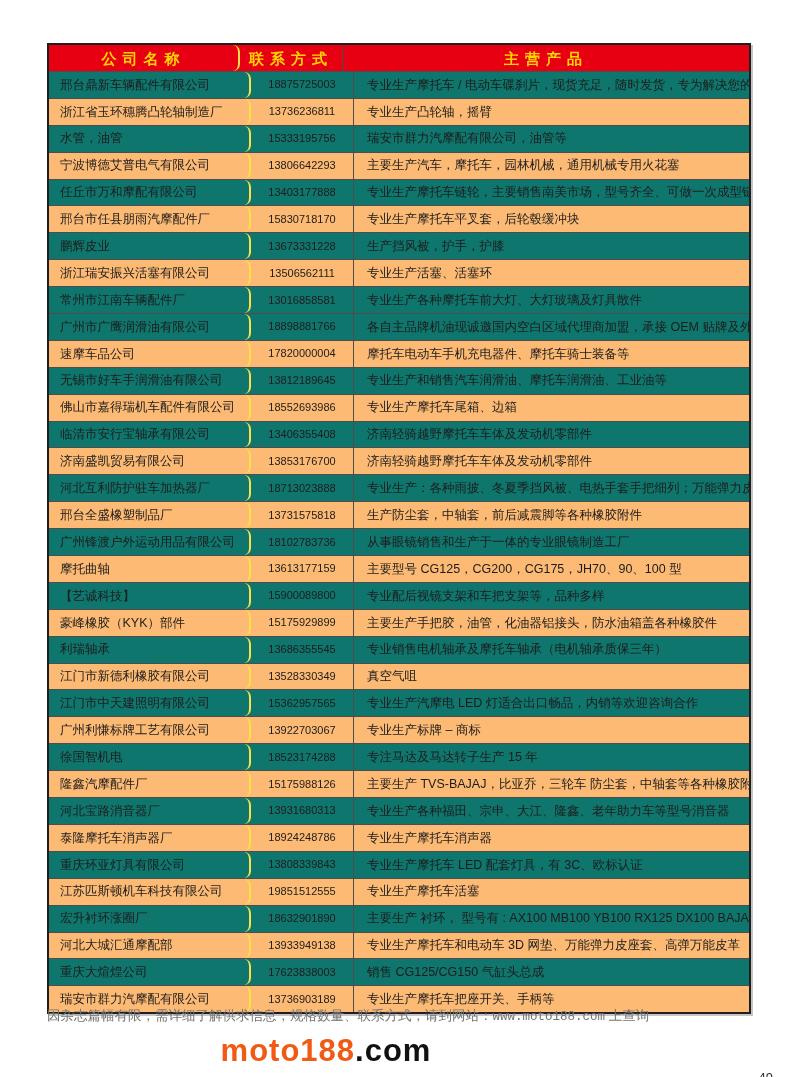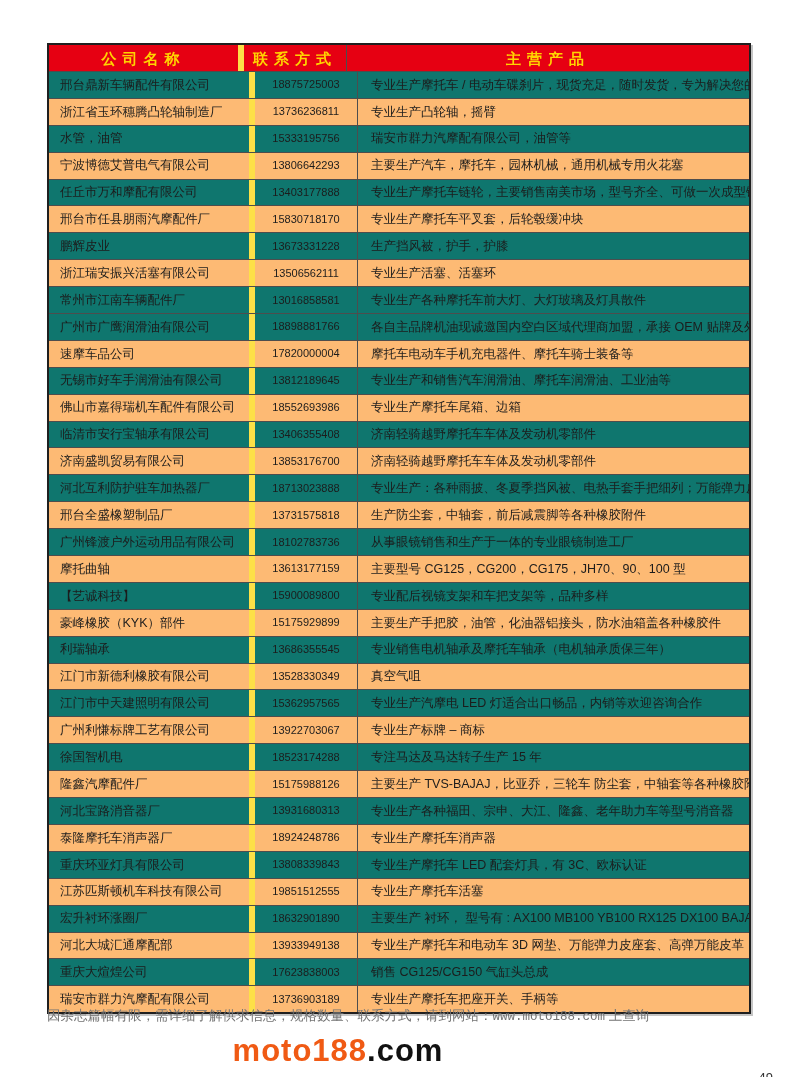--- a/index.html
+++ b/index.html
@@ -23,31 +23,31 @@
   .thead{
     display:flex;height:26px;background:#e60012;border-top:none;
   }
   .thead .td{color:#ffd400;font-weight:bold;font-size:15px;
     justify-content:center;letter-spacing:6px;padding:0;}
   .td{
     display:flex;align-items:center;
     font-size:12.5px;color:#1c1c1c;line-height:1;
     overflow:hidden;white-space:nowrap;
   }
-  .c1{width:189px;border-right:6px solid #fde047;padding-left:11px;}
+  .c1{width:189px;border-right:2px solid #fde047;padding-left:11px;border-radius:7px;}
   .c2{width:102px;border-right:1px solid #4d4d4d;justify-content:center;font-size:11px;}
   .c3{flex:1;padding-left:13px;text-align:center;}
   .thead .c1,.thead .c2,.thead .c3{padding-left:0;}
   .notice{
     position:absolute;left:47px;top:1007px;width:720px;
     color:#737373;font-size:13.5px;white-space:nowrap;
   }
   .notice .url{font-family:"Liberation Mono","DejaVu Sans Mono",monospace;font-size:12.5px;}
   .logo{
-    position:absolute;left:16px;top:1033px;width:644px;text-align:center;
+    position:absolute;left:4px;top:1033px;width:644px;text-align:center;
     font-size:31px;font-weight:bold;letter-spacing:1px;
   }
   .logo .orange{color:#f05a14;}
   .logo .black{color:#111111;}
   .pageno{
     position:absolute;right:27px;top:1070px;
     font-size:13px;color:#333333;
   }
 </style>
 </head>

